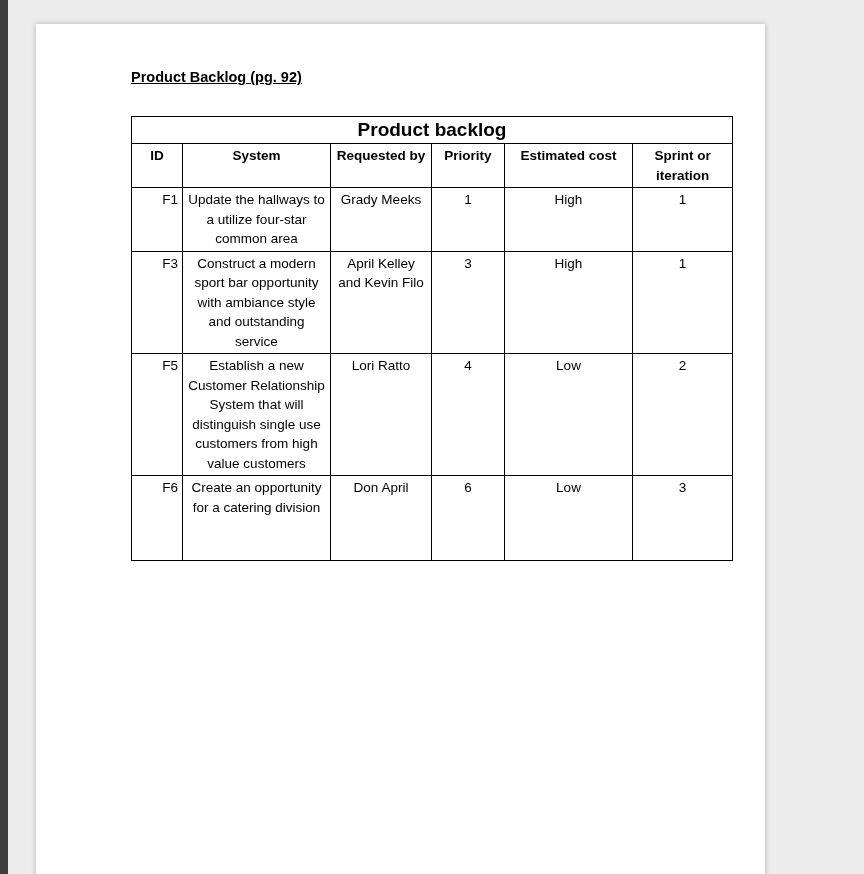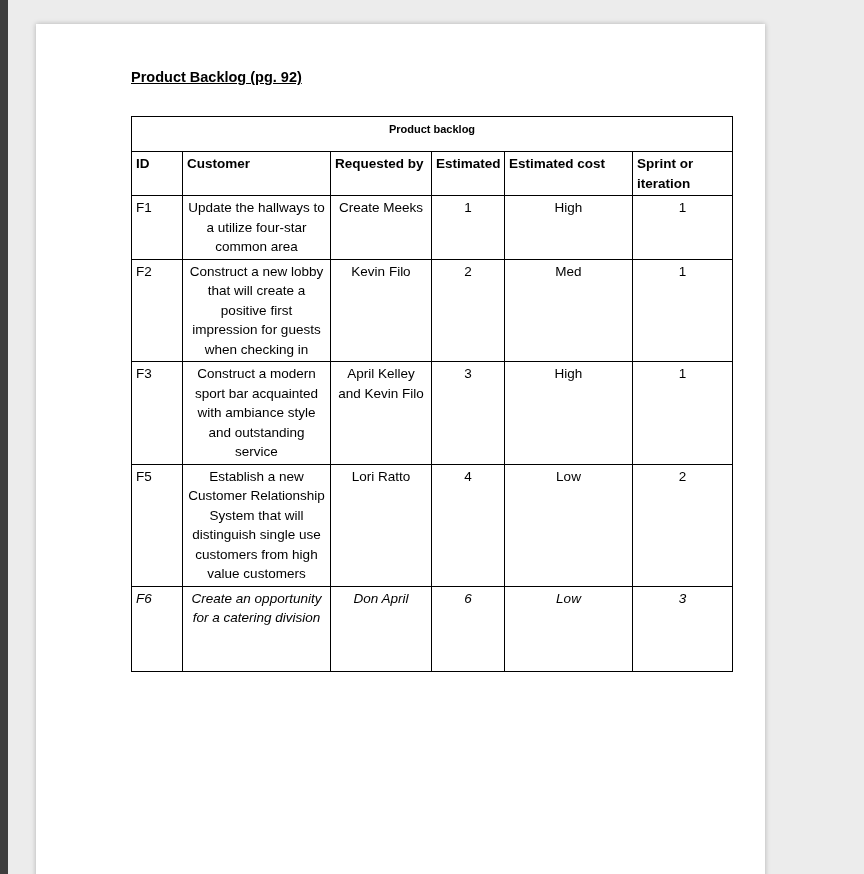--- a/index.html
+++ b/index.html
@@ -46,44 +46,43 @@
     font-size: 13.5px;
     line-height: 19.5px;
   }
   table.backlog th,
   table.backlog td {
     border: 1px solid #000;
     vertical-align: top;
     padding: 2px 4px;
   }
   tr.table-title-row th {
-    font-size: 11px;
+    font-size: 19px;
     font-weight: bold;
     text-align: center;
     line-height: 23px;
-    padding: 1px 0 10px 0;
+    padding: 1px 0 2px 0;
   }
   tr.col-head-row th {
     font-weight: bold;
-    text-align: left;
+    text-align: center;
   }
   td.cell-id {
-    text-align: left;
+    text-align: right;
     padding-left: 9px;
   }
   td.cell-feature,
   td.cell-requested,
   td.cell-priority,
   td.cell-cost,
   td.cell-sprint {
     text-align: center;
   }
   tr.last-row td {
     height: 80px;
-    font-style: italic;
   }
 </style>
 </head>
 <body>
 
 <div class="window-edge"></div>
 
 <div class="page">
 
   <div class="doc-heading">Product Backlog (pg. 92)</div>
@@ -98,48 +97,40 @@
       <col style="width:100px">
     </colgroup>
 
     <tbody>
         <tr class="table-title-row">
       <th colspan="6">Product backlog</th>
     </tr>
 
     <tr class="col-head-row">
       <th>ID</th>
-      <th>Customer</th>
+      <th>System</th>
       <th>Requested by</th>
-      <th>Estimated</th>
+      <th>Priority</th>
       <th>Estimated cost</th>
       <th>Sprint or iteration</th>
     </tr>
 
     <tr>
       <td class="cell-id">F1</td>
       <td class="cell-feature">Update the hallways to a utilize four-star common area</td>
-      <td class="cell-requested">Create Meeks</td>
+      <td class="cell-requested">Grady Meeks</td>
       <td class="cell-priority">1</td>
       <td class="cell-cost">High</td>
       <td class="cell-sprint">1</td>
     </tr>
 
-    <tr>
-      <td class="cell-id">F2</td>
-      <td class="cell-feature">Construct a new lobby that will create a positive first impression for guests when checking in</td>
-      <td class="cell-requested">Kevin Filo</td>
-      <td class="cell-priority">2</td>
-      <td class="cell-cost">Med</td>
-      <td class="cell-sprint">1</td>
-    </tr>
 
     <tr>
       <td class="cell-id">F3</td>
-      <td class="cell-feature">Construct a modern sport bar acquainted with ambiance style and outstanding service</td>
+      <td class="cell-feature">Construct a modern sport bar opportunity with ambiance style and outstanding service</td>
       <td class="cell-requested">April Kelley and Kevin Filo</td>
       <td class="cell-priority">3</td>
       <td class="cell-cost">High</td>
       <td class="cell-sprint">1</td>
     </tr>
 
 
     <tr>
       <td class="cell-id">F5</td>
       <td class="cell-feature">Establish a new Customer Relationship System that will distinguish single use customers from high value customers</td>

